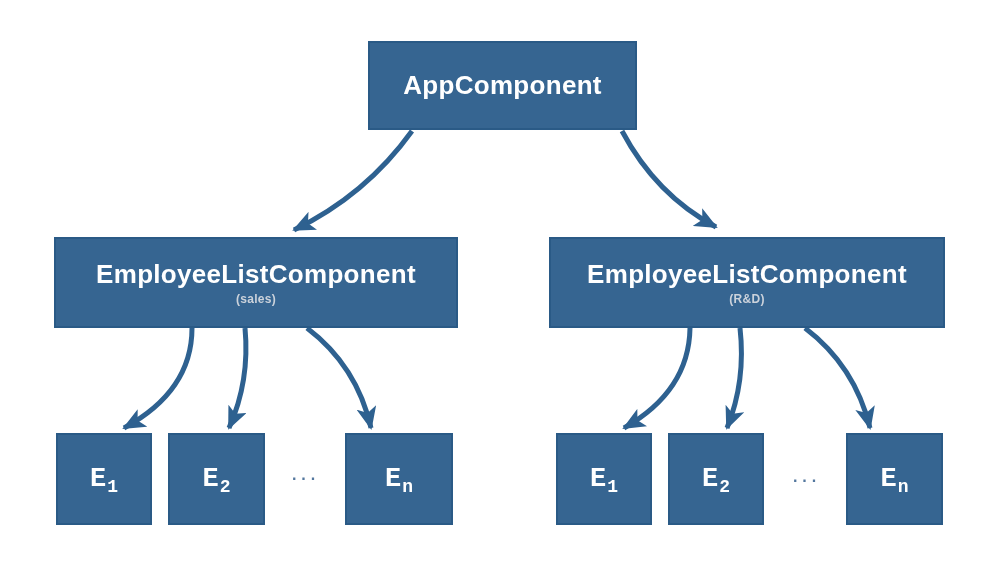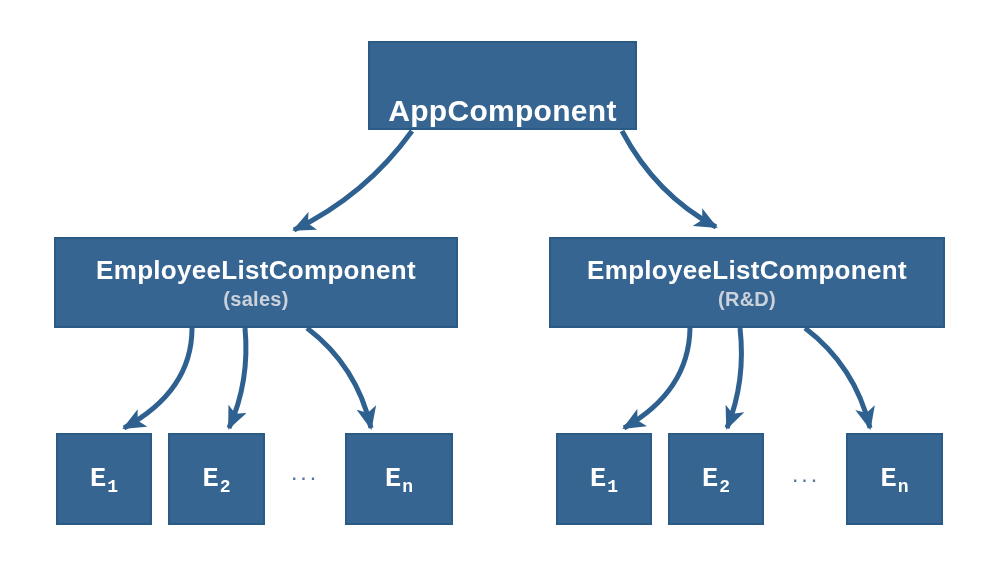--- a/index.html
+++ b/index.html
@@ -12,25 +12,25 @@
   .arrow{fill:none;stroke:var(--arrow,#2E6190);stroke-width:5px;}
   .ah{fill:var(--arrow,#2E6190);}
   .box{
     position:absolute;box-sizing:border-box;
     background:var(--box-fill,#366591);
     border:2px solid var(--box-border,#2A5A86);
     color:var(--label-text,#fff);
     display:flex;flex-direction:column;align-items:center;justify-content:center;
     font-weight:bold;text-align:center;
   }
-  .root{left:368px;top:41px;width:269px;height:89px;font-size:30px;letter-spacing:.3px;justify-content:flex-end;}
+  .root{left:368px;top:41px;width:269px;height:89px;font-size:26px;letter-spacing:.3px;}
   .group{font-size:26px;letter-spacing:.3px;}
   .group-left{left:54px;top:237px;width:404px;height:91px;}
   .group-right{left:549px;top:237px;width:396px;height:91px;}
-  .sublabel{font-size:20px;color:var(--sublabel-text,#CBD2DB);margin-top:2px;letter-spacing:.3px;}
+  .sublabel{font-size:12px;color:var(--sublabel-text,#CBD2DB);margin-top:2px;letter-spacing:.3px;}
   .leaf{font-size:27px;font-family:Liberation Mono, monospace;}
   .leaf .sub{font-size:18px;position:relative;top:6px;margin-left:1px;}
   .leaf-l1{left:56px;top:433px;width:96px;height:92px;}
   .leaf-l2{left:168px;top:433px;width:97px;height:92px;}
   .leaf-ln{left:345px;top:433px;width:108px;height:92px;}
   .leaf-r1{left:556px;top:433px;width:96px;height:92px;}
   .leaf-r2{left:668px;top:433px;width:96px;height:92px;}
   .leaf-rn{left:846px;top:433px;width:97px;height:92px;}
   .dots{
     position:absolute;color:var(--ellipsis-text,#53779E);

